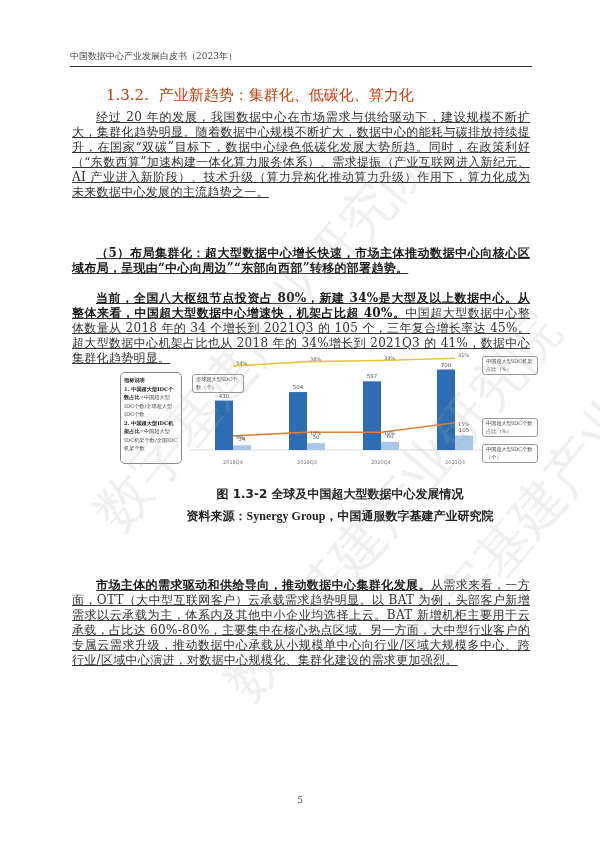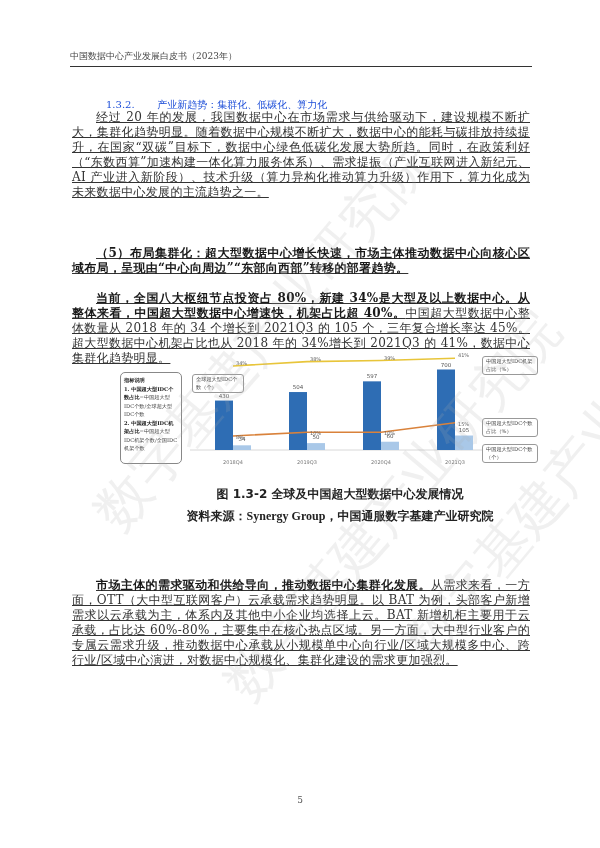--- a/index.html
+++ b/index.html
@@ -1,21 +1,21 @@
 <!DOCTYPE html>
 <html><head>
 <meta charset="utf-8">
 <style>
   html, body { margin: 0; padding: 0; background: #ffffff; }
   body { width: 600px; height: 848px; position: relative; overflow: hidden;
          font-family: "DejaVu Serif", "Liberation Serif", serif; color: #2a2a2a; }
   .header { position: absolute; top: 50px; left: 70px; width: 462px; text-align: left;
             font-size: 9px; color: #444; }
   .header-rule { position: absolute; top: 66px; left: 70px; width: 462px; height: 1px; background: #333; }
-  .section-title { position: absolute; top: 98px; left: 106px; font-size: 10px; color: #1d4ed8; }
+  .section-title { position: absolute; top: 86px; left: 106px; font-size: 15px; color: #c2410c; }
   .section-title .num { display: inline-block; width: 48px; }
   .para { position: absolute; left: 72px; width: 458px; font-size: 12px; line-height: 15px;
           text-align: justify; color: #333; letter-spacing: 0.3px; text-decoration: underline; }
   .para .b { font-weight: bold; color: #1a1a1a; }
   .indent { text-indent: 2em; }
   .chart { position: absolute; top: 350px; left: 112px; width: 420px; height: 120px; }
   .legend-note { position: absolute; left: 8px; top: 22px; width: 62px; height: 92px;
                  border: 1px solid #888; border-radius: 5px; font-size: 5.2px; line-height: 8.5px;
                  padding: 3px 3px; color: #444; box-sizing: border-box; }
   .legend-note .b { font-weight: bold; color: #222; }

